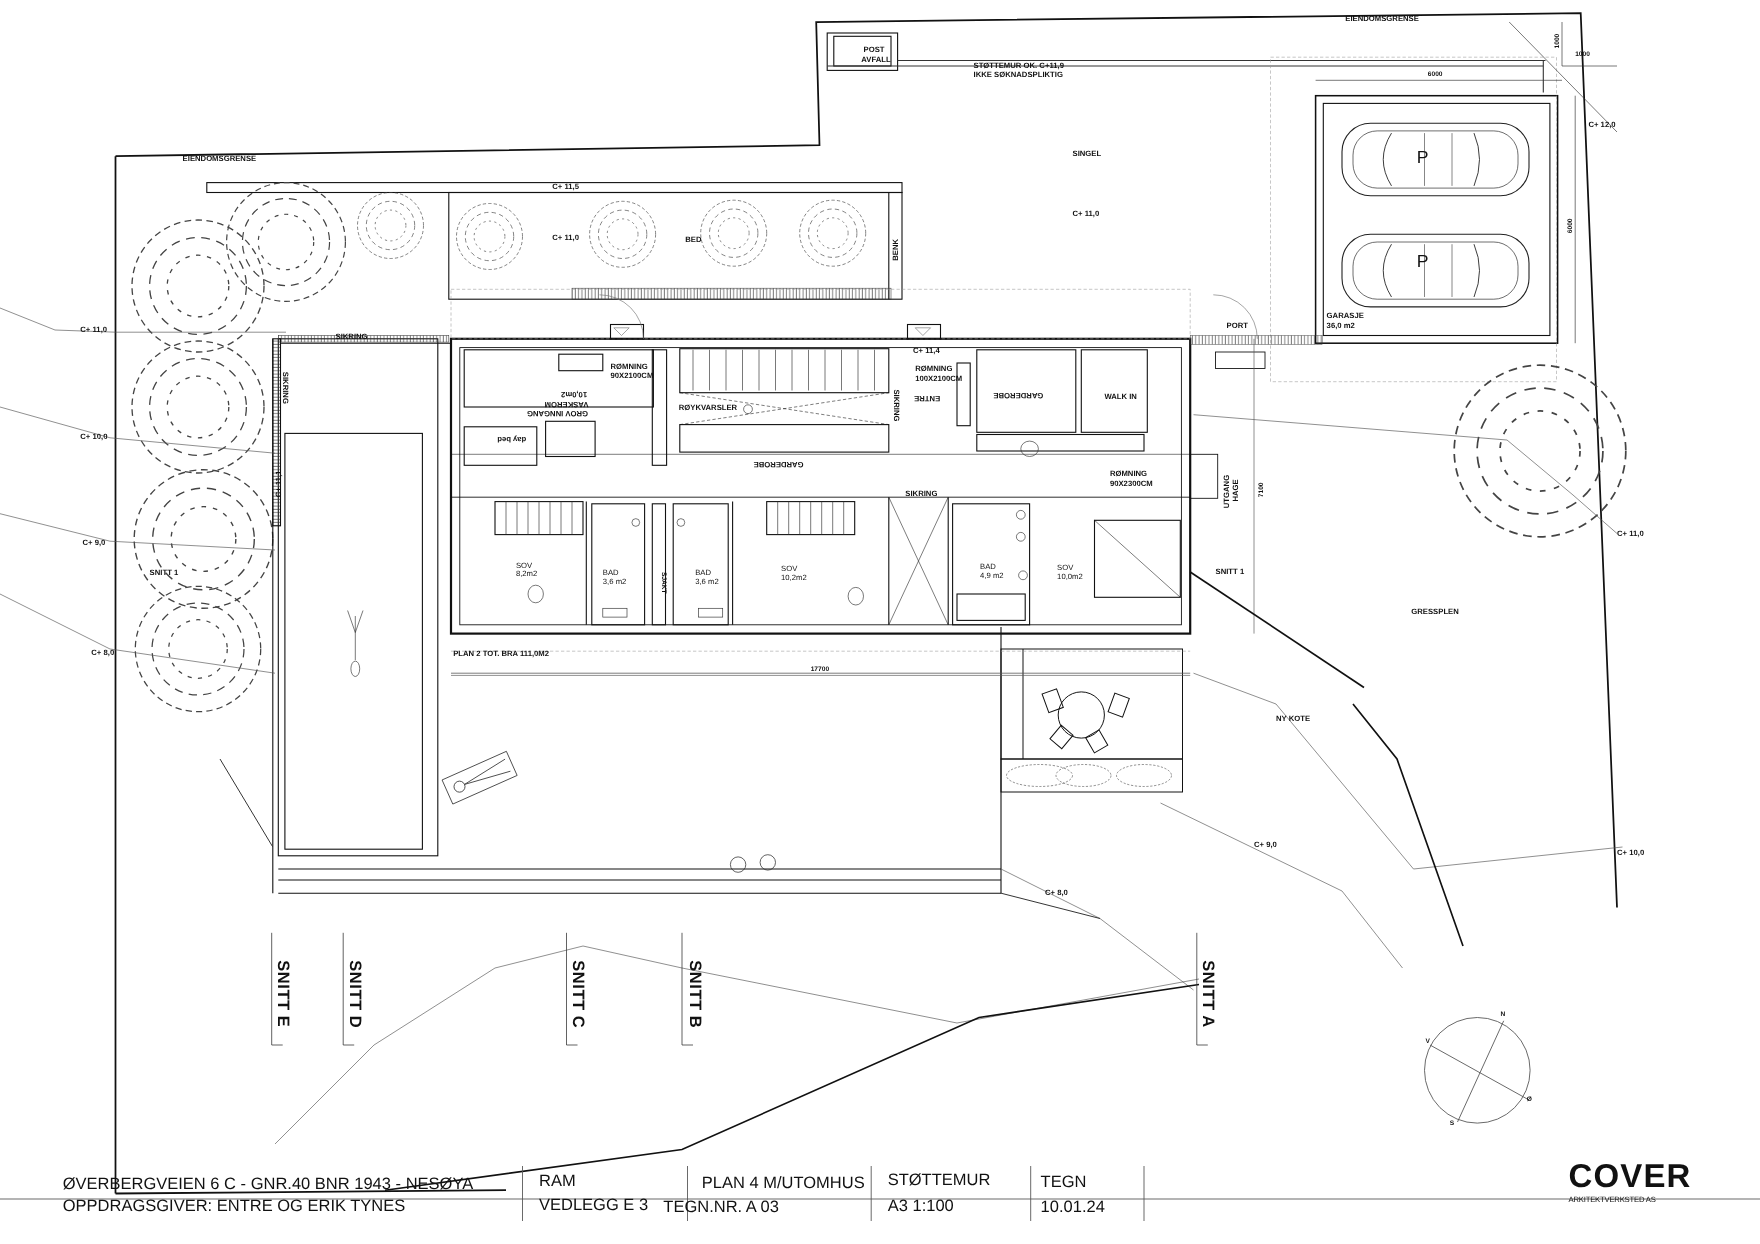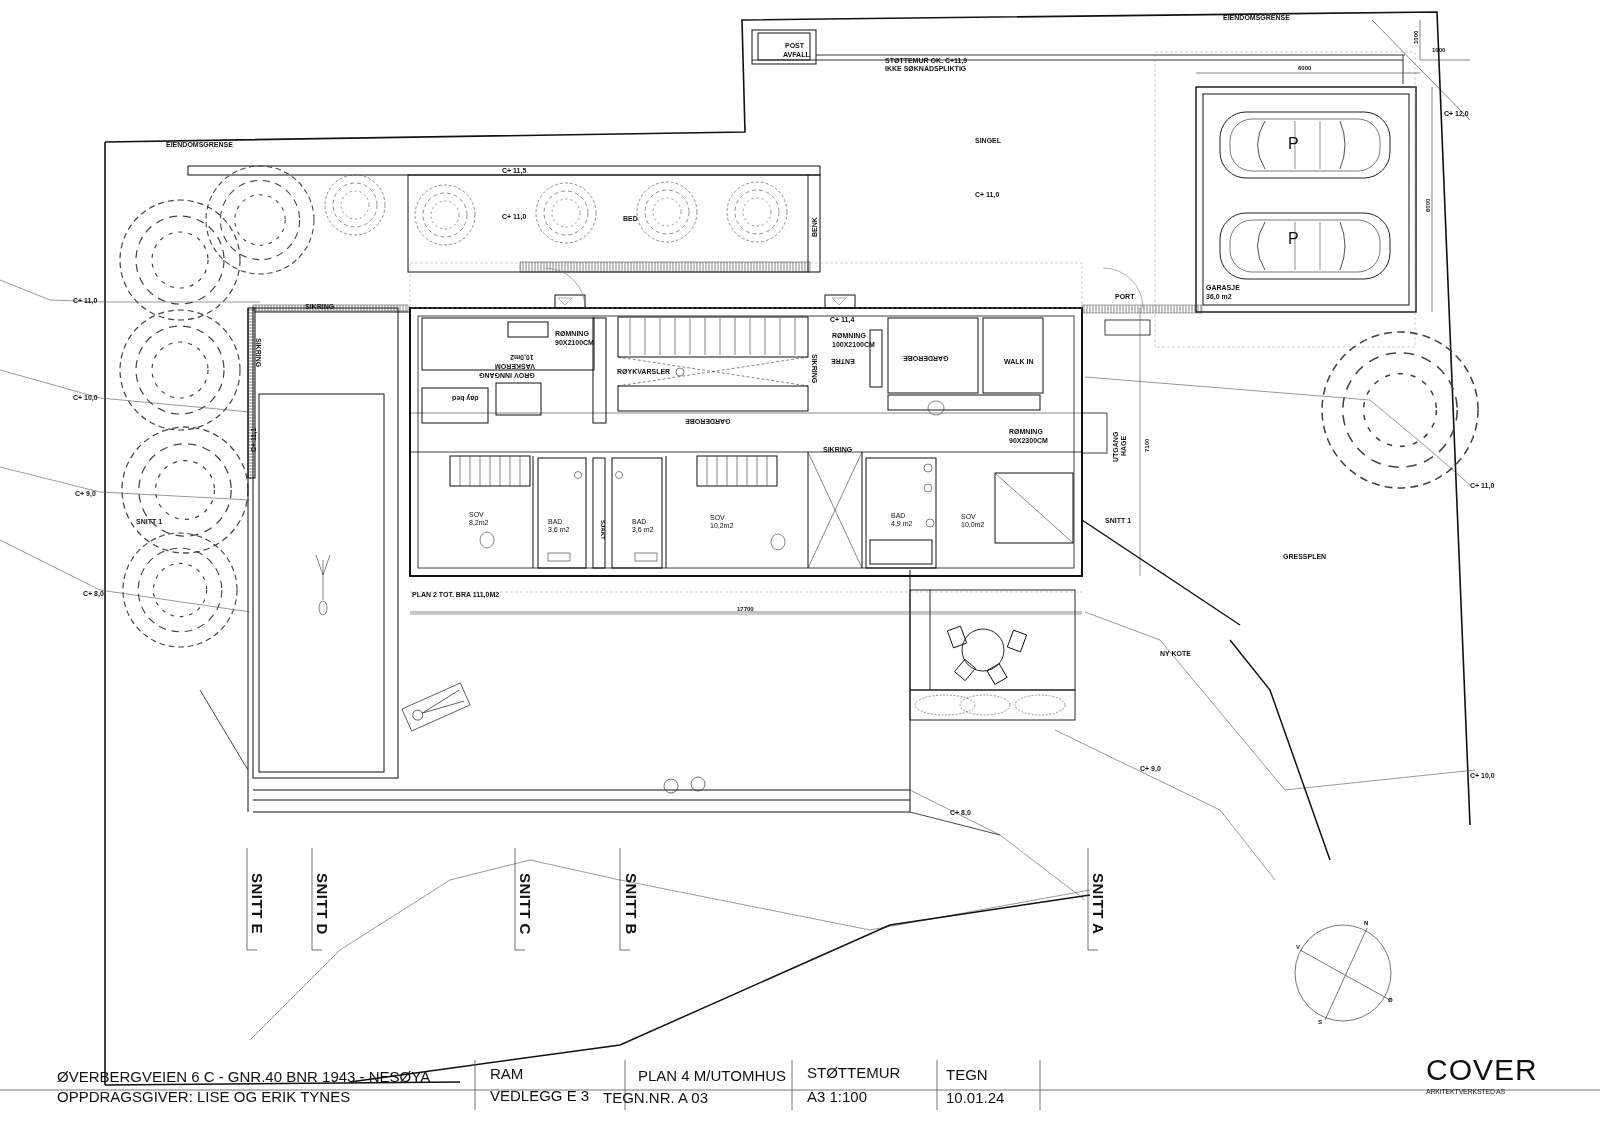--- a/index.html
+++ b/index.html
@@ -386,24 +386,24 @@
 <div class="snitt" style="left:534px;top:873px;">SNITT C</div>
 <div class="snitt" style="left:640px;top:873px;">SNITT B</div>
 <div class="snitt" style="left:1107px;top:873px;">SNITT A</div>
 
 <div class="compass-lbl" style="left:1364px;top:920px;">N</div>
 <div class="compass-lbl" style="left:1296px;top:944px;">V</div>
 <div class="compass-lbl" style="left:1388px;top:997px;">Ø</div>
 <div class="compass-lbl" style="left:1318px;top:1019px;">S</div>
 
 <div class="tb" style="left:57px;top:1068px;">ØVERBERGVEIEN 6 C - GNR.40 BNR 1943 - NESØYA</div>
-<div class="tb" style="left:57px;top:1088px;">OPPDRAGSGIVER: LISE OG ERIK TYNES</div>
+<div class="tb" style="left:57px;top:1088px;">OPPDRAGSGIVER: ENTRE OG ERIK TYNES</div>
 <div class="tb" style="left:490px;top:1065px;">RAM</div>
 <div class="tb" style="left:490px;top:1087px;">VEDLEGG E 3</div>
 <div class="tb" style="left:638px;top:1067px;">PLAN 4 M/UTOMHUS</div>
 <div class="tb" style="left:603px;top:1089px;">TEGN.NR. A 03</div>
 <div class="tb" style="left:807px;top:1064px;">STØTTEMUR</div>
 <div class="tb" style="left:807px;top:1088px;">A3  1:100</div>
 <div class="tb" style="left:946px;top:1066px;">TEGN</div>
 <div class="tb" style="left:946px;top:1089px;">10.01.24</div>
 
-<div class="logo" style="left:1426px;top:1053px;">COVER</div>
+<div class="logo" style="left:1426px;top:1053px;font-weight:bold;">COVER</div>
 <div class="logo-sub" style="left:1426px;top:1088px;">ARKITEKTVERKSTED AS</div>
 
 </body></html>

